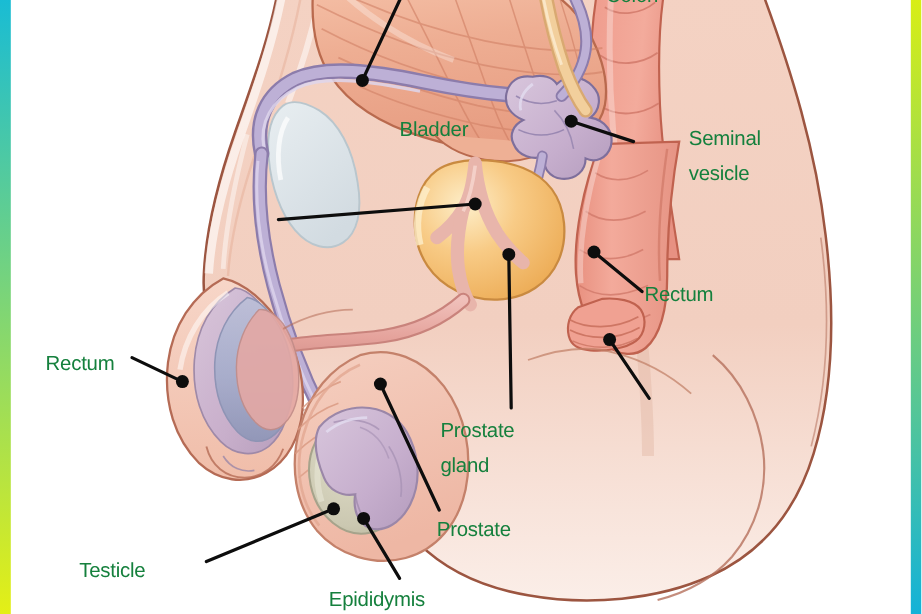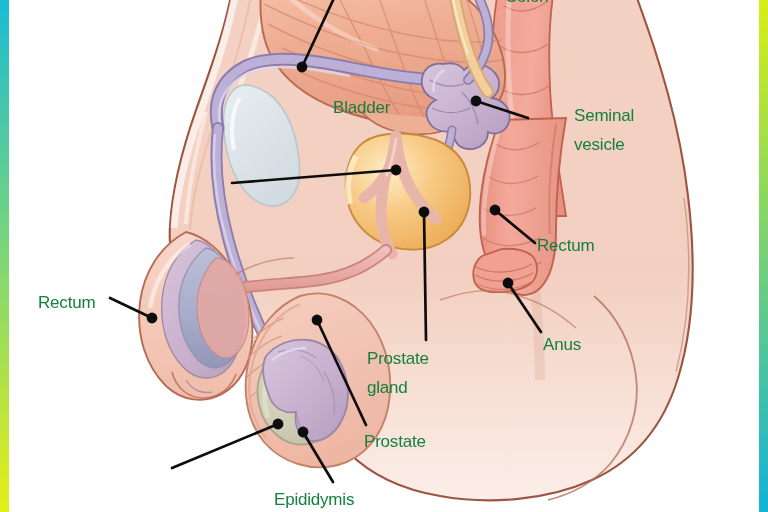--- a/index.html
+++ b/index.html
@@ -429,23 +429,23 @@
 vesicle</div>
 
 
   <div class="label" style="left:537px; top:231px;">Rectum</div>
 
   <div class="label" style="left:38px; top:288px;">Rectum</div>
 
   <div class="label two-line" style="left:367px; top:344px;">Prostate
 gland</div>
 
-  <div class="label" style="left:543px; top:330px;">Anus</div>
 
   <div class="label" style="left:364px; top:427px;">Prostate</div>
 
+  <div class="label" style="left:66px; top:461px;">Testicle</div>
 
   <div class="label" style="left:274px; top:485px;">Epididymis</div>
 
   <div class="edge-rail left" style="background: linear-gradient(rgb(25, 188, 212), rgb(228, 239, 22)); width: 9px;"></div>
   <div class="edge-rail right" style="background: linear-gradient(rgb(216, 238, 21), rgb(19, 178, 216)); width: 9px;"></div>
 
 </div>
 
 </body></html>

